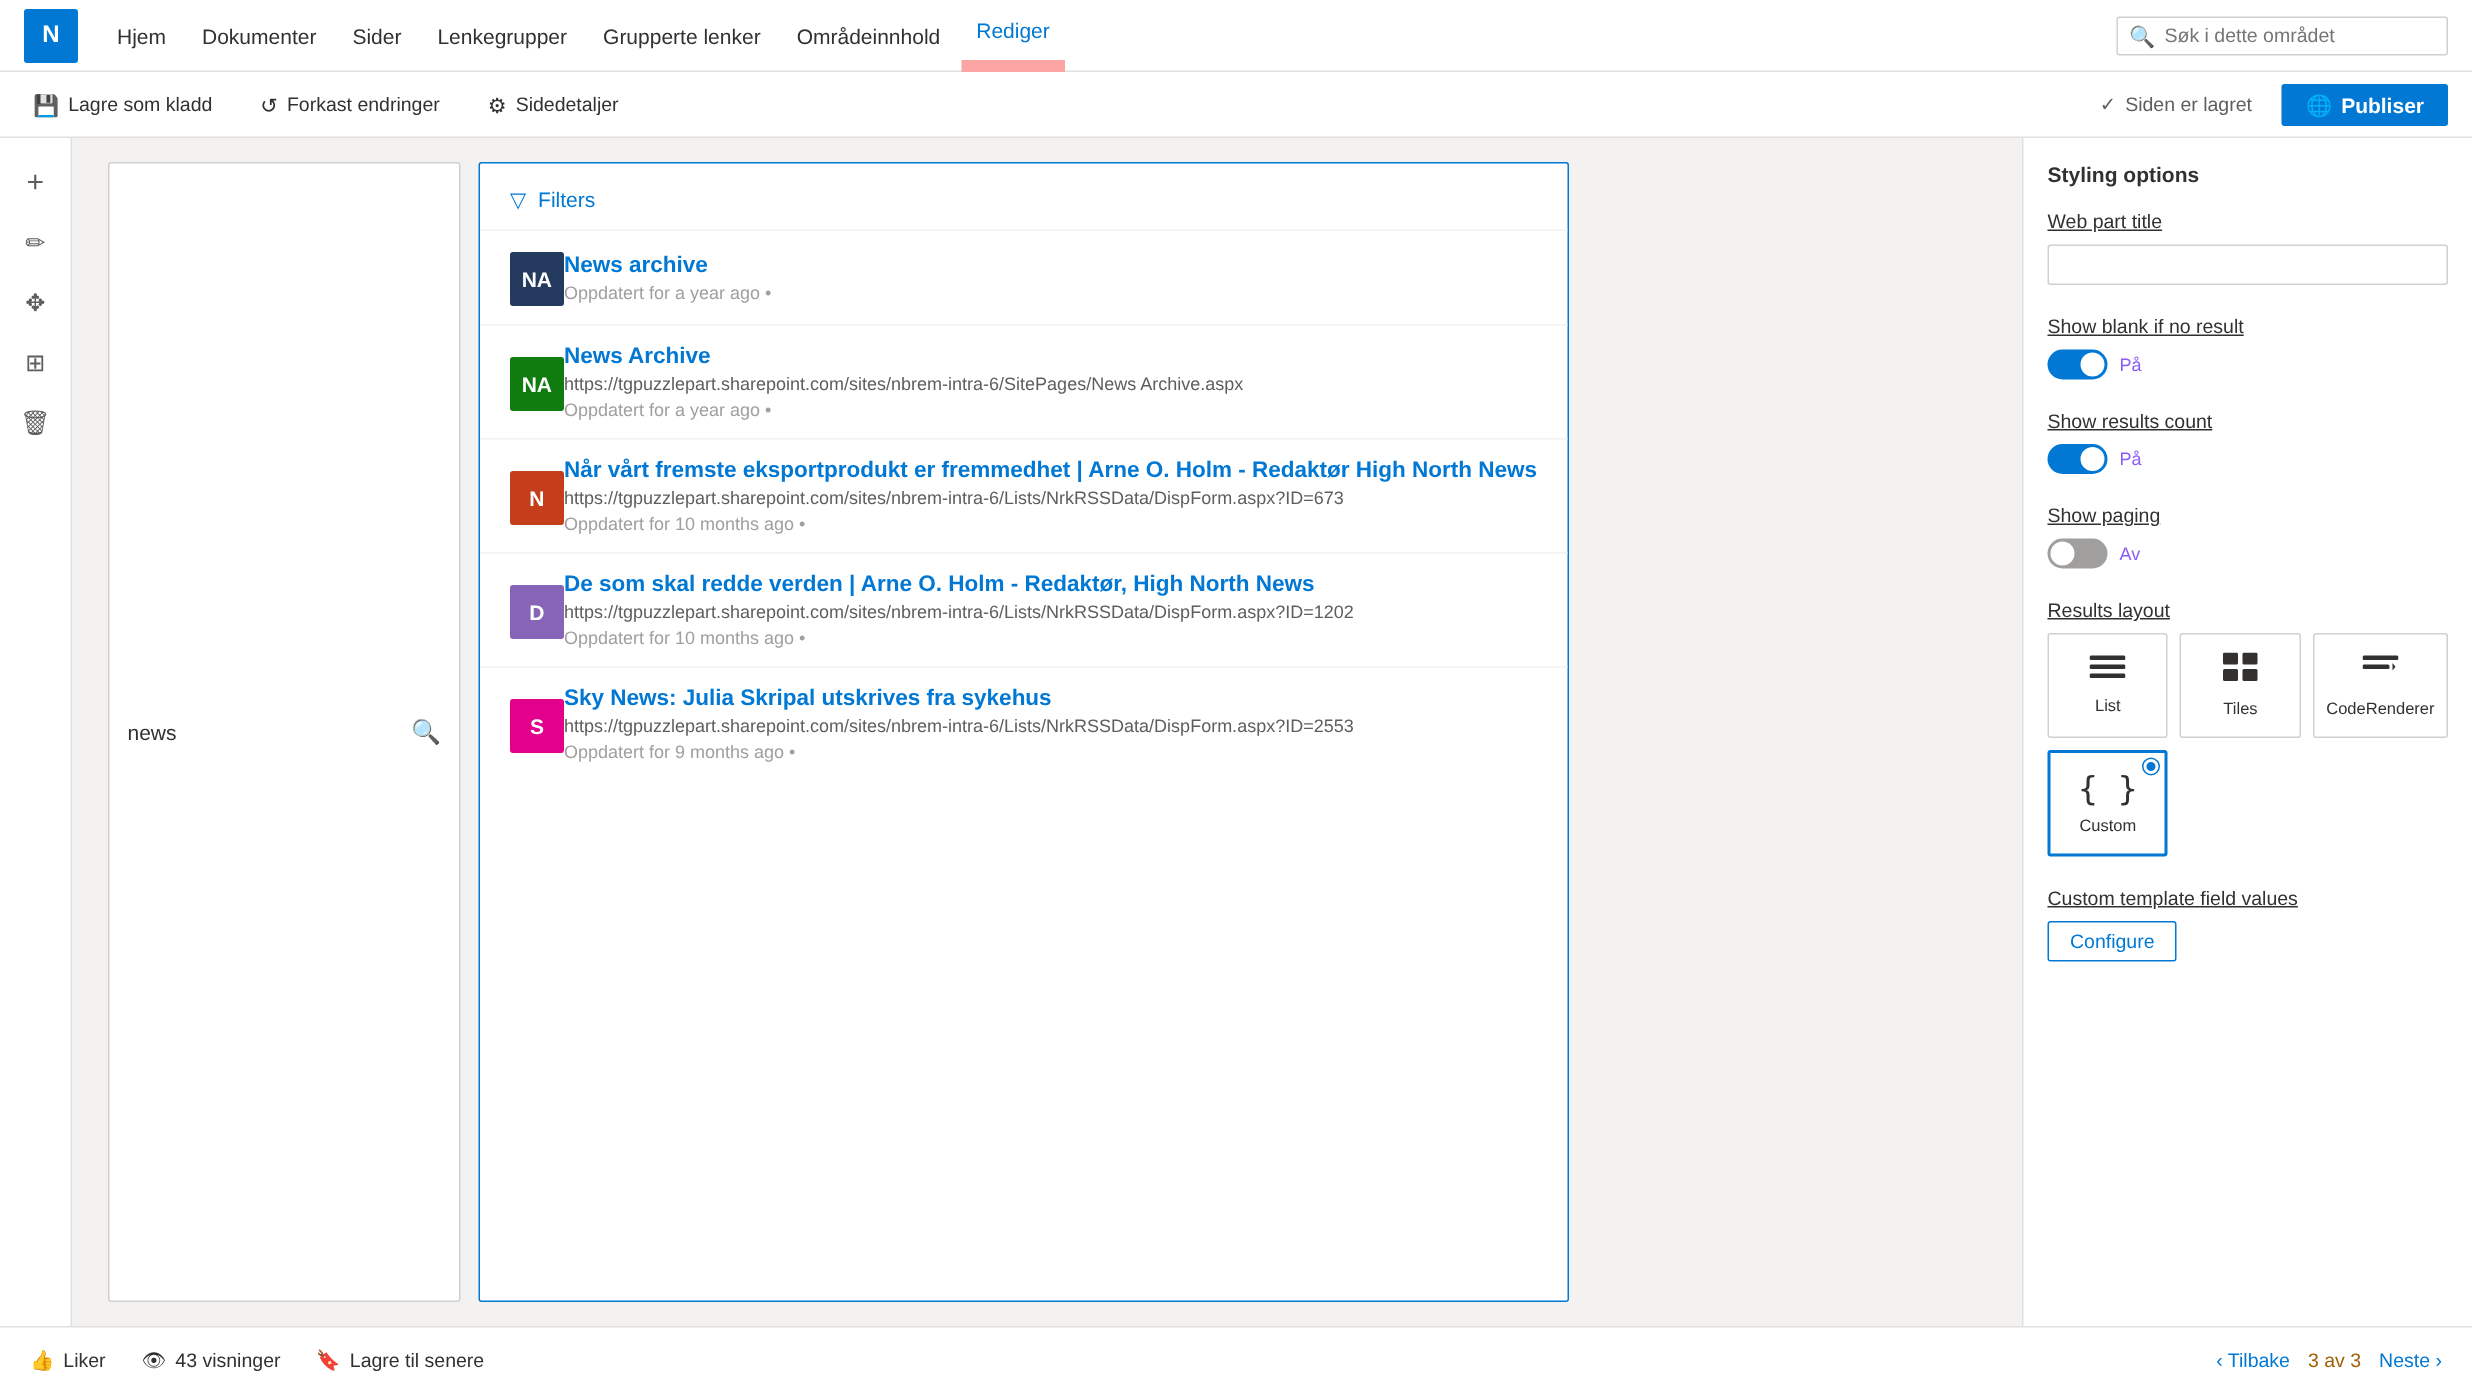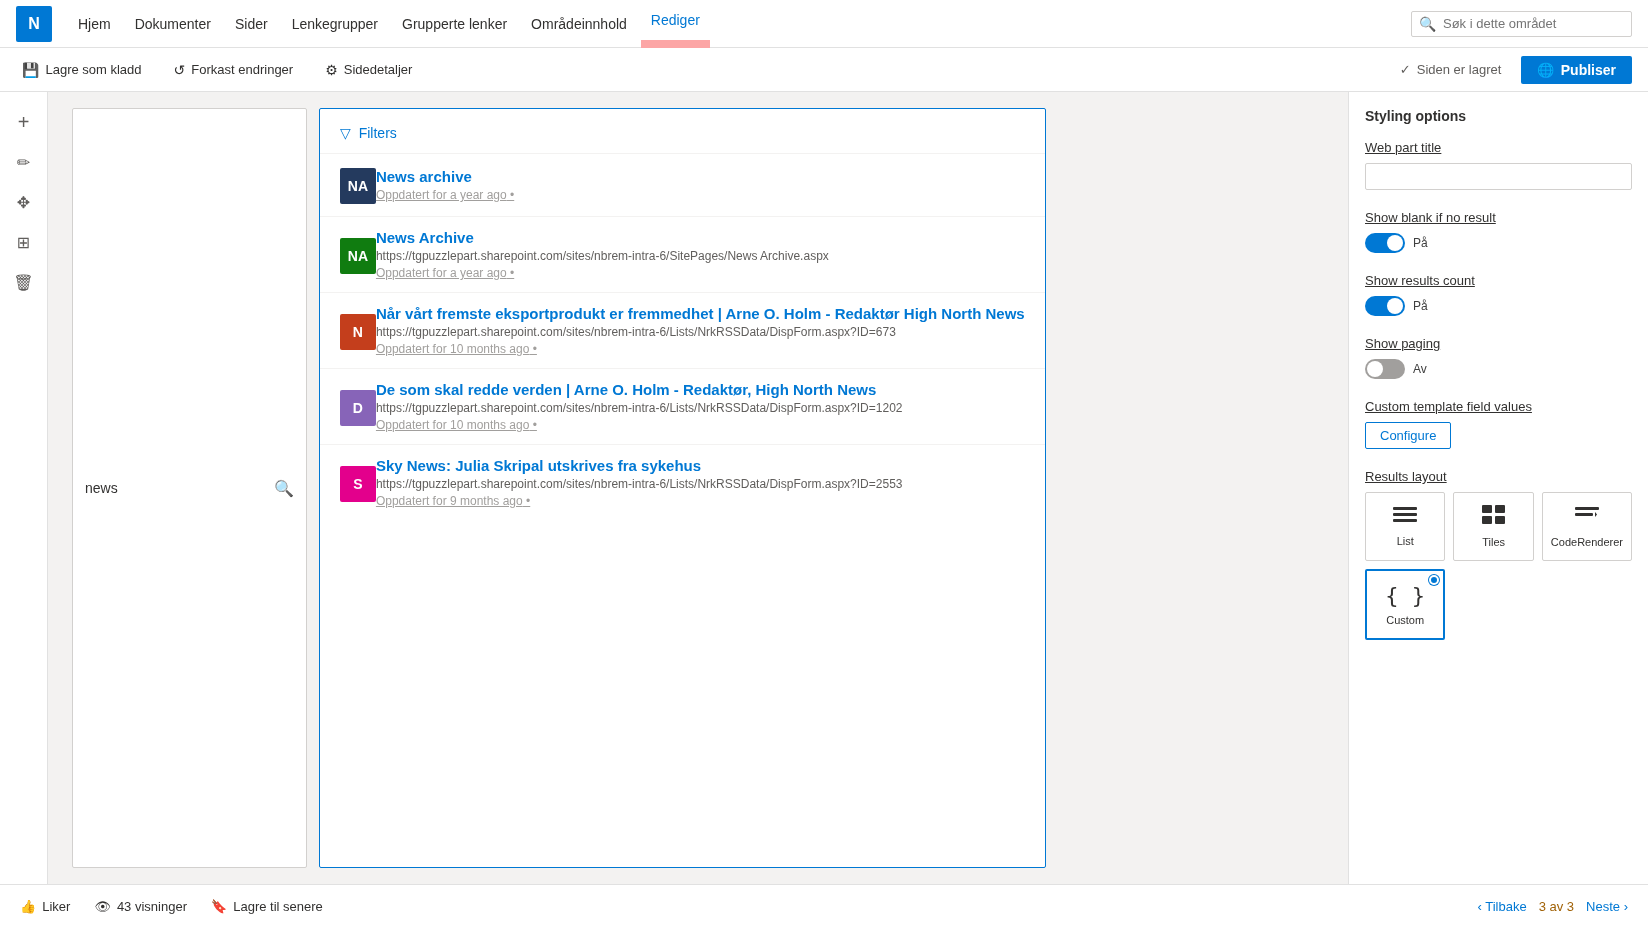--- a/index.html
+++ b/index.html
@@ -100,21 +100,21 @@
       width: 36px; height: 36px; border-radius: 2px; display: flex;
       align-items: center; justify-content: center; color: #fff;
       font-weight: 700; font-size: 14px; flex-shrink: 0; margin-top: 2px;
     }
     .result-content { flex: 1; }
     .result-title {
       color: #0078d4; font-size: 15px; font-weight: 600; cursor: pointer;
       text-decoration: none; display: block; margin-bottom: 3px;
     }
     .result-url { color: #605e5c; font-size: 12px; margin-bottom: 3px; word-break: break-all; }
-    .result-meta { color: #a19f9d; font-size: 12px; text-decoration: underline; }
+    .result-meta { color: #a19f9d; font-size: 12px; }
 
     
     .right-panel {
       width: 300px; background: #fff; border-left: 1px solid #e1e1e1;
       overflow-y: auto; padding: 16px;
     }
     .panel-title {
       font-size: 14px; font-weight: 600; color: #323130; margin-bottom: 16px;
     }
     .panel-section { margin-bottom: 20px; }
@@ -131,21 +131,21 @@
       cursor: pointer;
     }
     .toggle.on { background: #0078d4; }
     .toggle.off { background: #a19f9d; }
     .toggle-thumb {
       width: 16px; height: 16px; background: #fff; border-radius: 50%;
       position: absolute; top: 2px; transition: left 0.2s;
     }
     .toggle.on .toggle-thumb { left: 22px; }
     .toggle.off .toggle-thumb { left: 2px; }
-    .toggle-label { font-size: 12px; color: #404040; }
+    .toggle-label { font-size: 12px; color: #8b5cf6; }
 
     
     .layout-options {
       display: grid; grid-template-columns: repeat(3, 1fr); gap: 8px;
     }
     .layout-option {
       border: 1px solid #d2d0ce; border-radius: 2px; padding: 12px 8px;
       display: flex; flex-direction: column; align-items: center; gap: 6px;
       cursor: pointer; position: relative;
     }
@@ -329,25 +329,20 @@
     </div>
 
     <div class="panel-section">
       <div class="panel-label">Show paging</div>
       <div class="toggle-row">
         <div class="toggle off">
           <div class="toggle-thumb"></div>
         </div>
         <span class="toggle-label">Av</span>
       </div>
-    </div>
-
-    <div class="panel-section">
-      <div class="panel-label">Custom template field values</div>
-      <button class="configure-btn">Configure</button>
     </div>
 
     <div class="panel-section">
       <div class="panel-label">Results layout</div>
       <div class="layout-options">
 
         <div class="layout-option">
           <span class="layout-icon" style="font-size:22px; line-height:1;">
             <svg width="24" height="20" viewBox="0 0 24 20">
               <rect x="0" y="2" width="24" height="3" rx="1" fill="#323130"></rect>
@@ -383,20 +378,25 @@
 
         <div class="layout-option selected">
           <div class="selected-dot"></div>
           <span class="custom-icon">{ }</span>
           <span class="layout-option-label">Custom</span>
         </div>
 
       </div>
     </div>
 
+    <div class="panel-section">
+      <div class="panel-label">Custom template field values</div>
+      <button class="configure-btn">Configure</button>
+    </div>
+
   </div>
 
 </div>
 
 <div class="bottom-bar">
   <button class="bottom-btn">
     <span>👍</span>
     <span>Liker</span>
   </button>
   <button class="bottom-btn">

